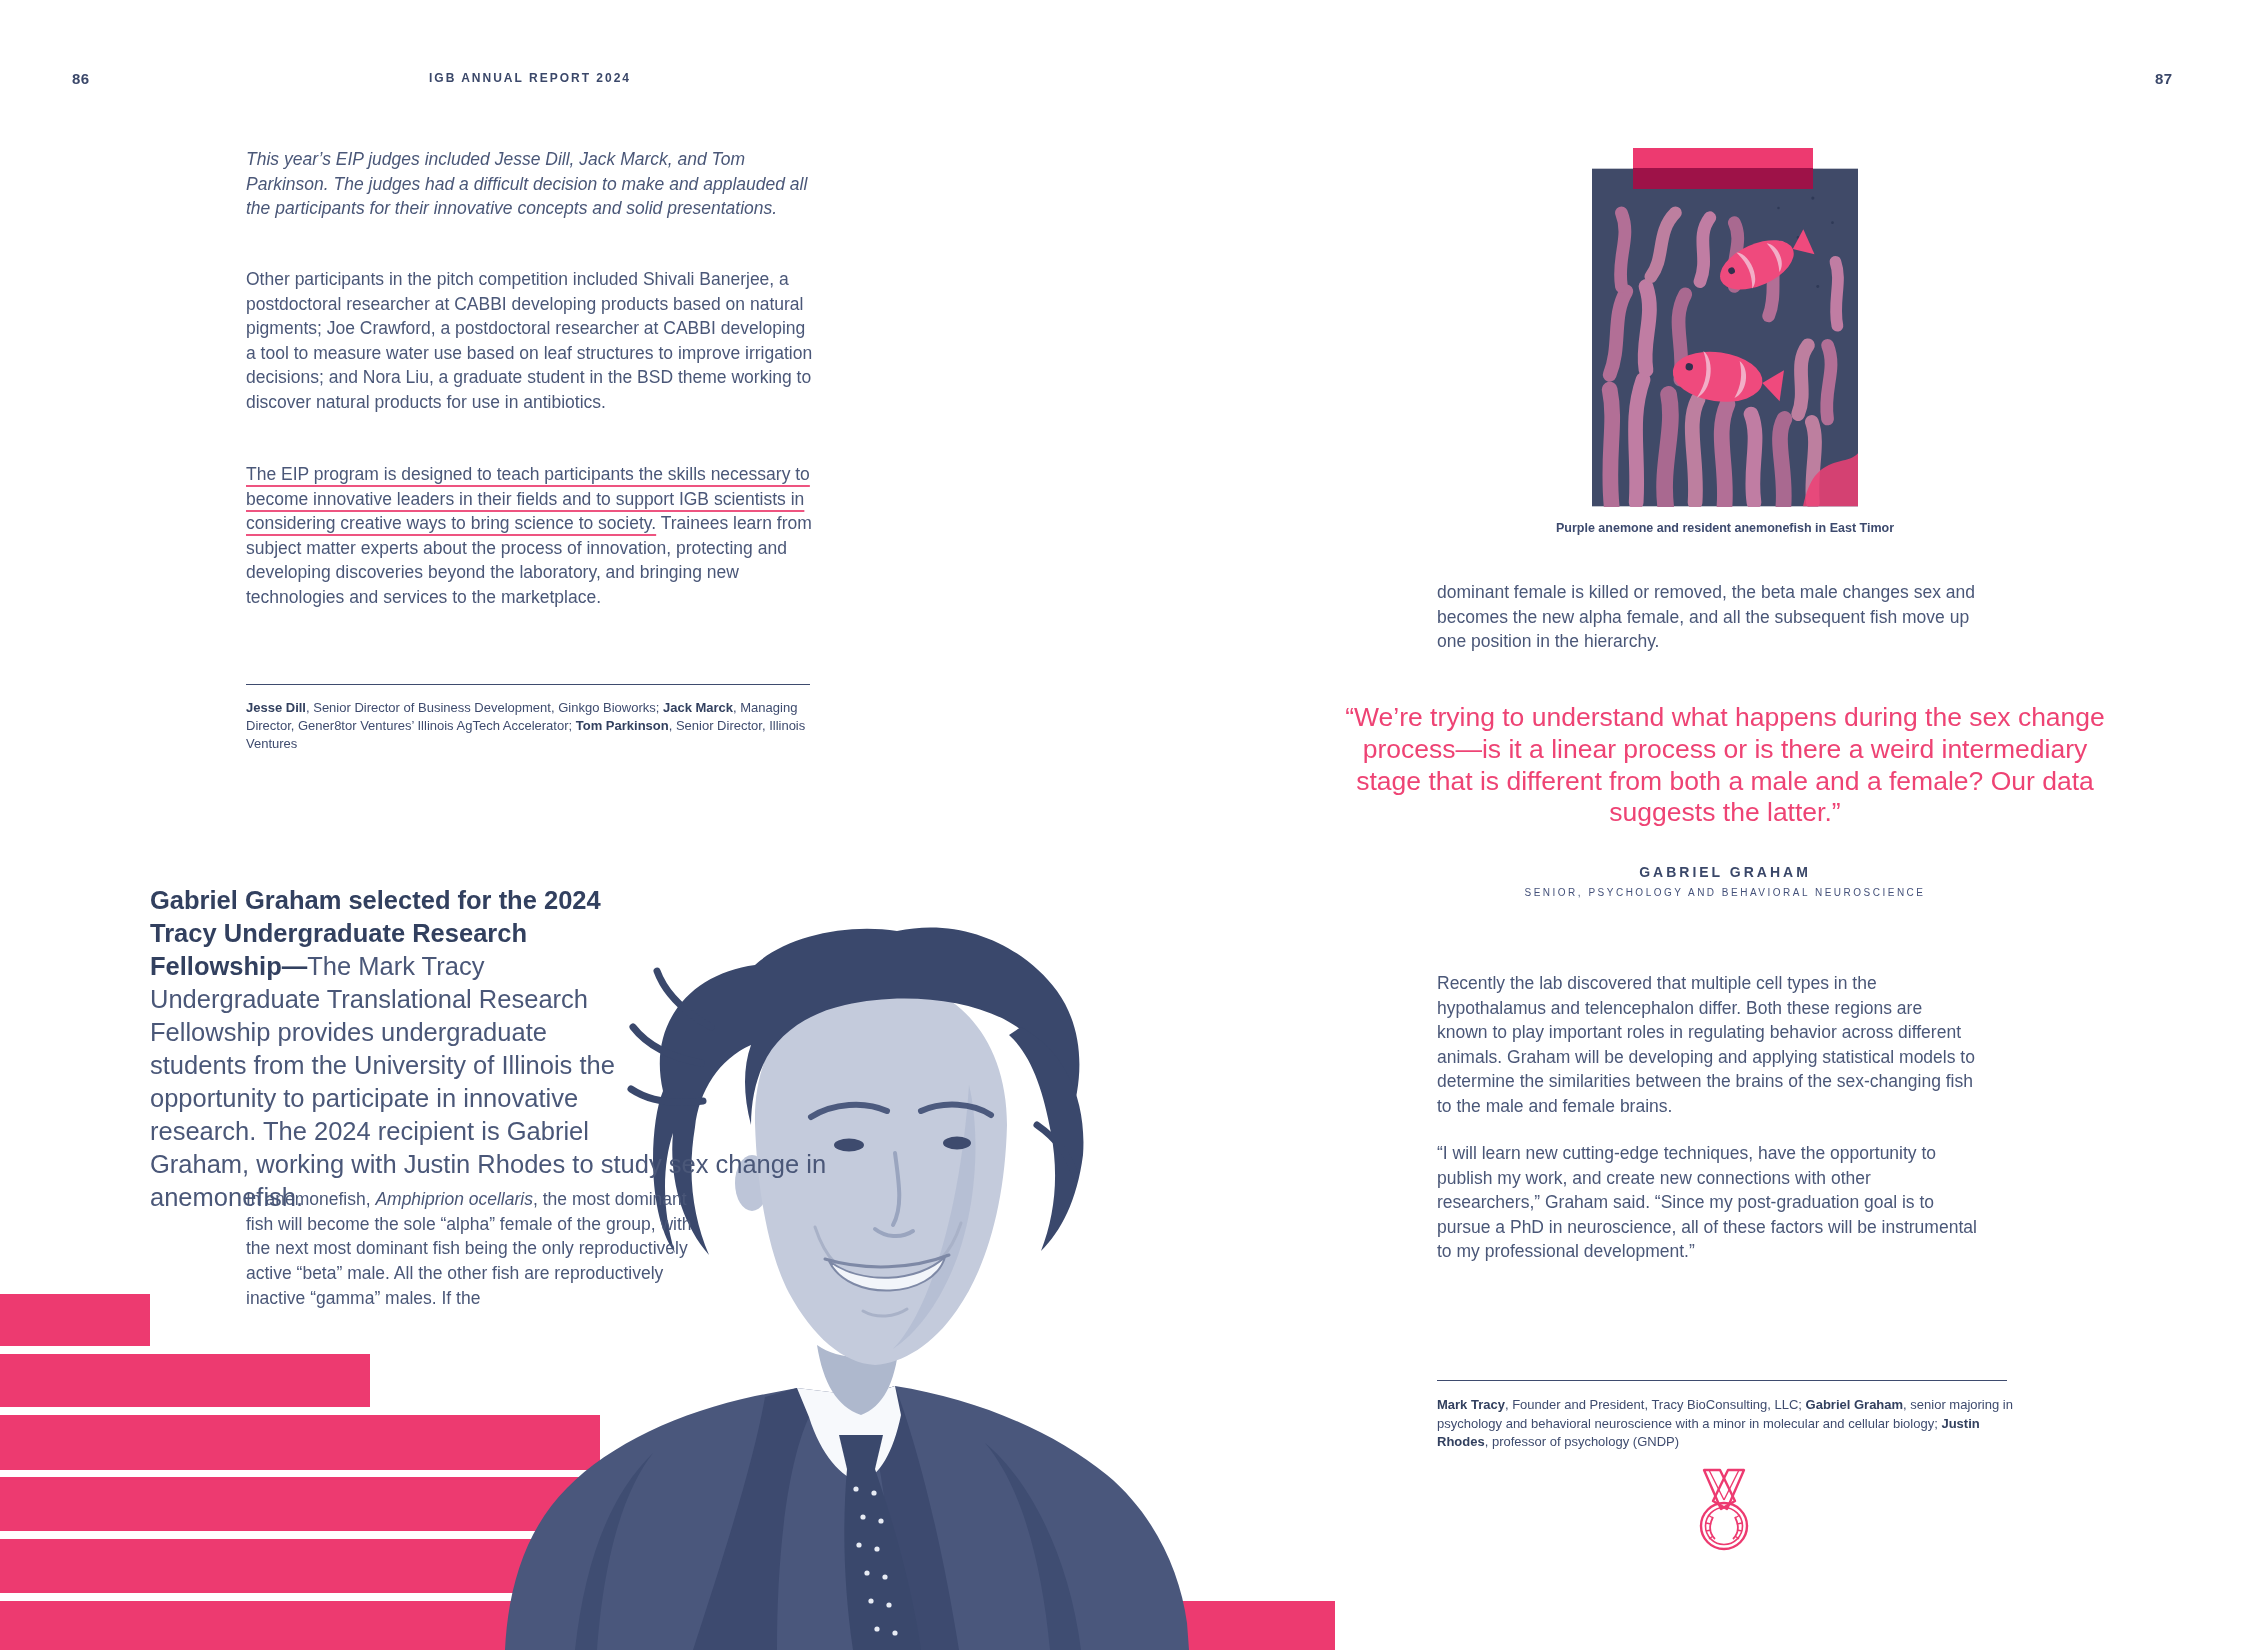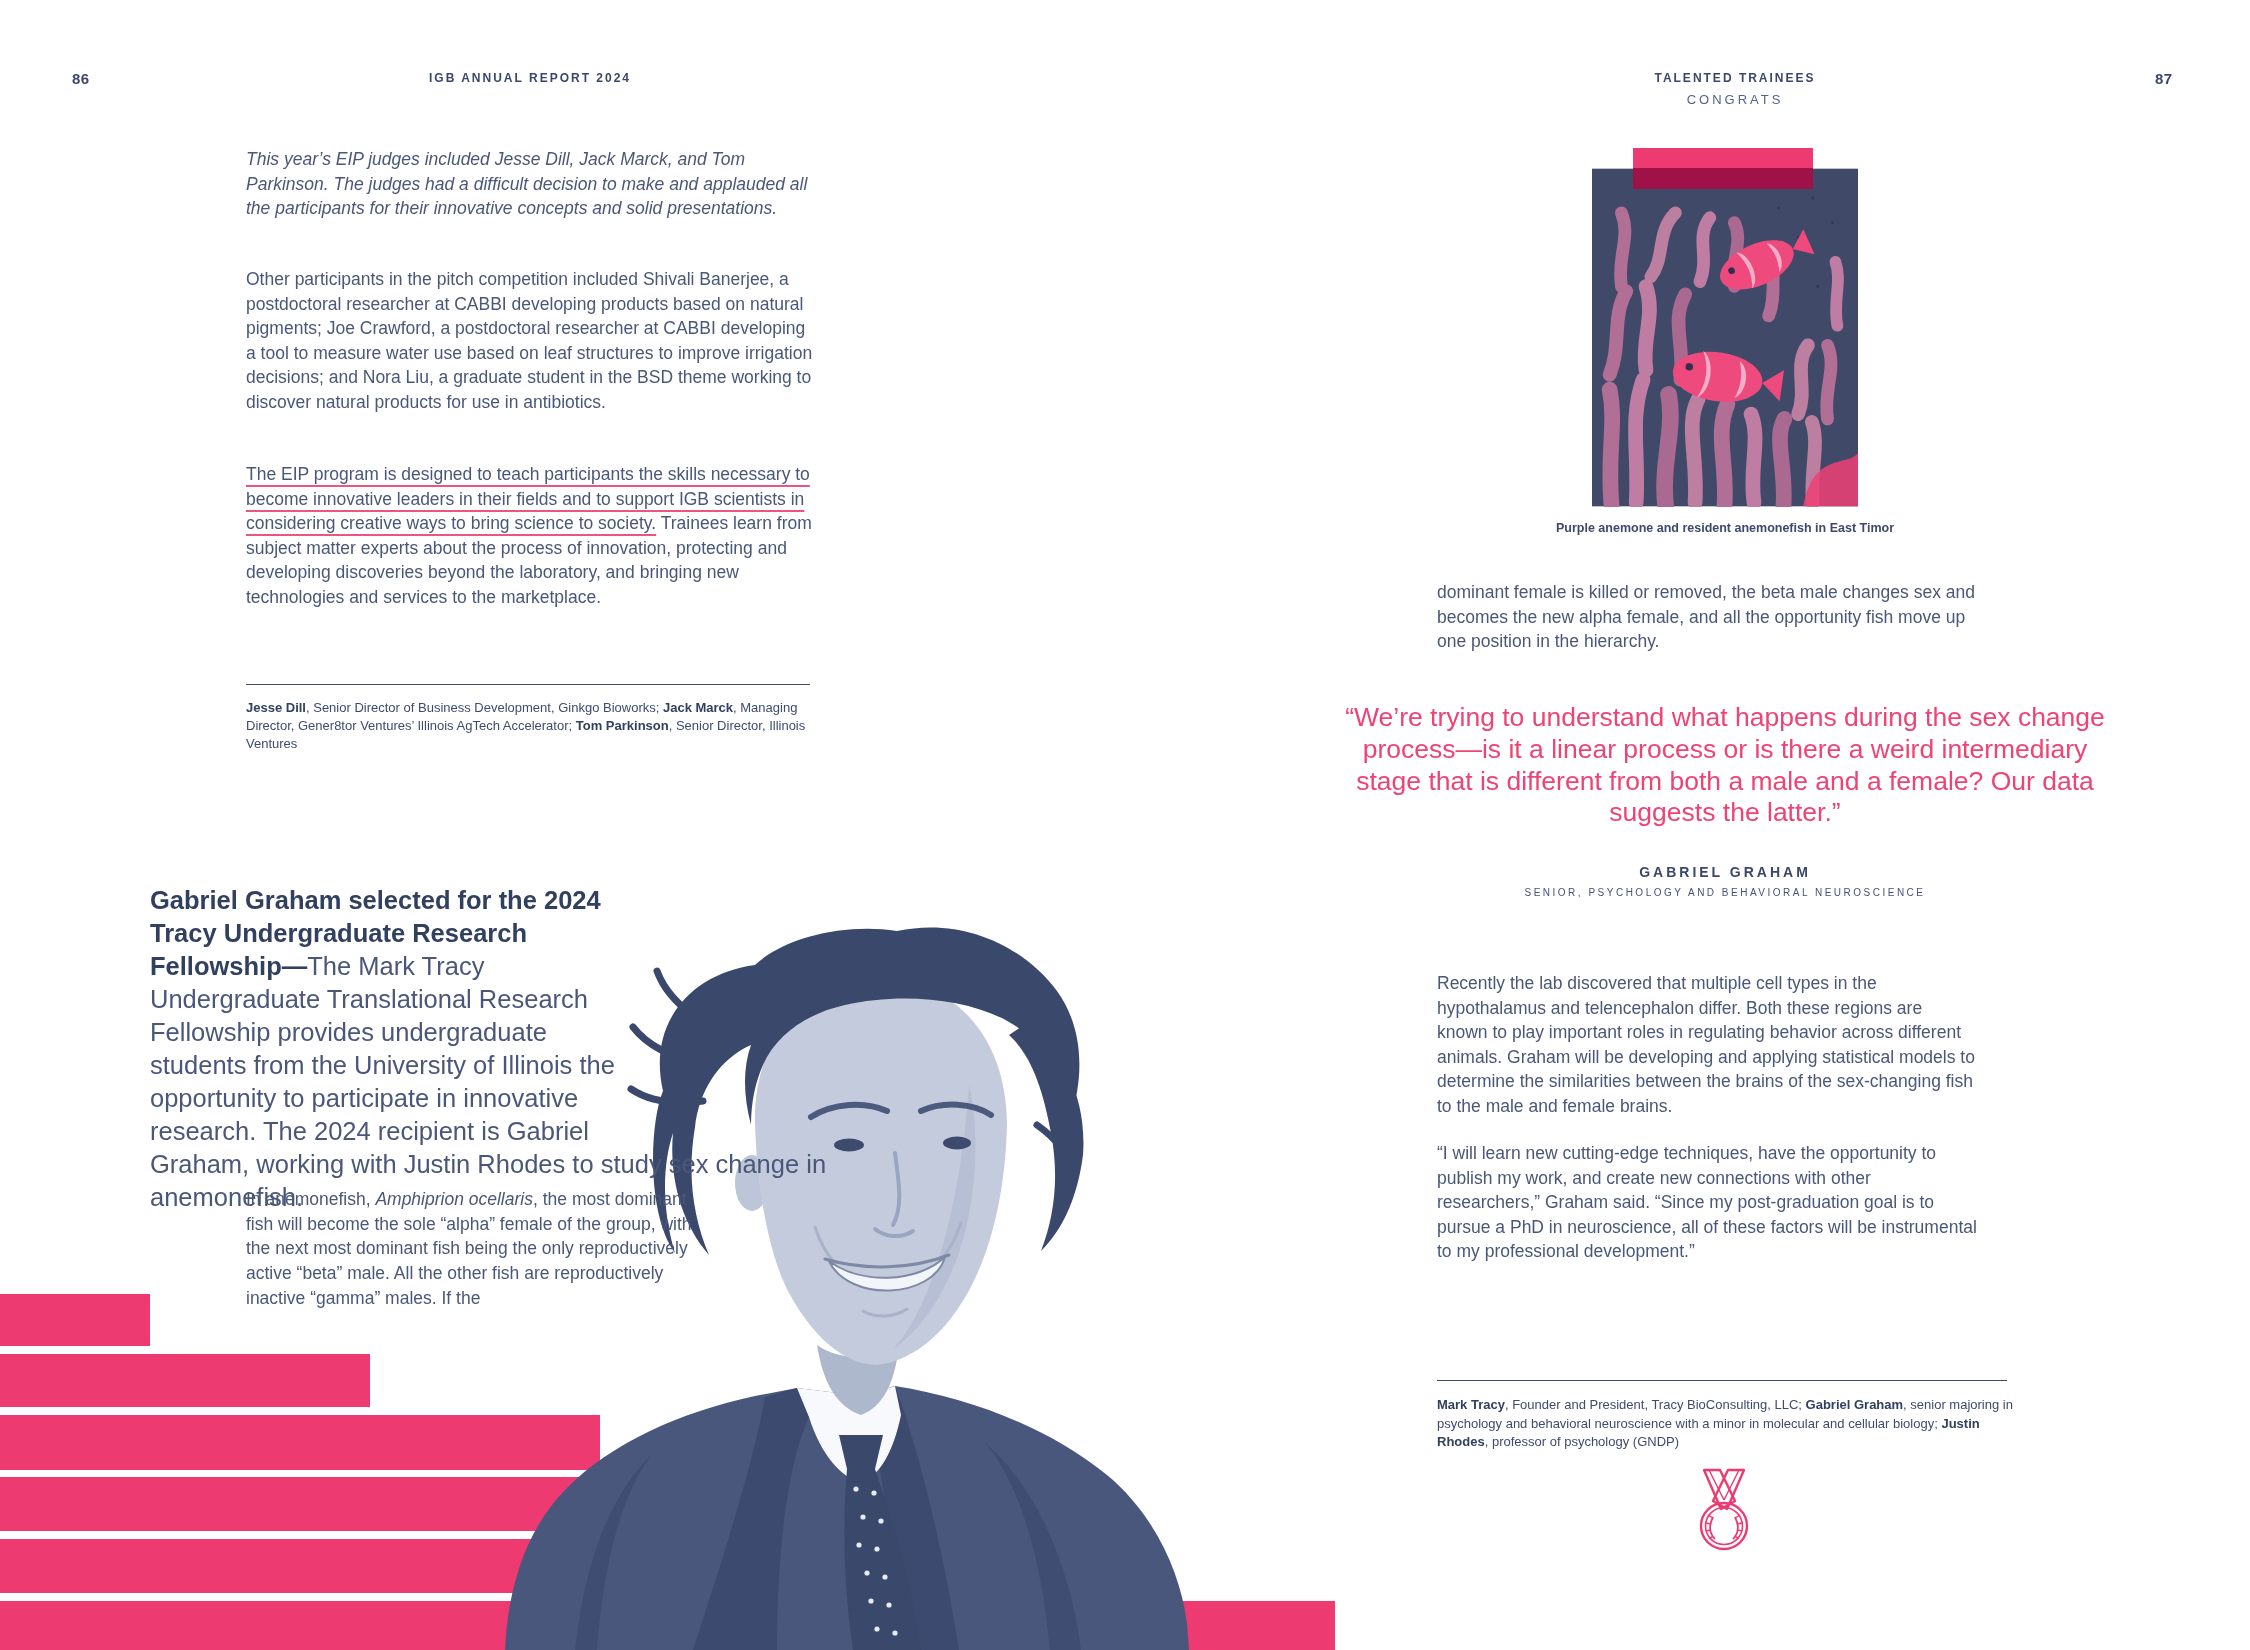--- a/index.html
+++ b/index.html
@@ -113,24 +113,20 @@
         <path stroke="#A9B2C8" stroke-width="3" d="M536,568 C530,586 524,596 516,604"></path>
         <path stroke="#A9B2C8" stroke-width="3" d="M438,656 C452,664 470,662 482,654"></path>
         <path stroke="#7E89A6" stroke-width="3" d="M400,604 C440,616 488,614 524,600"></path>
       </g>
       <ellipse cx="424" cy="490" rx="15" ry="6.5" fill="#3E4B6E"></ellipse>
       <ellipse cx="532" cy="488" rx="14" ry="6.5" fill="#3E4B6E"></ellipse>
       <path fill="#F2F5FA" stroke="#7E89A6" stroke-width="2" d="M404,606 C436,630 492,628 520,602 C508,644 424,648 404,606 Z"></path>
     </svg>
   </div>
 
-  <div class="abs" style="left:1435px;top:71px;width:600px;">
-    <div class="runhead">TALENTED TRAINEES</div>
-    <div class="runsub">CONGRATS</div>
-  </div>
   <div class="abs pageno" style="left:2155px;top:70px;text-align:center;">87</div>
 
   <div class="abs" style="left:1592px;top:168px;width:266px;height:339px;z-index:2;">
     <svg width="266" height="339" viewBox="0 0 271 344">
       <rect width="271" height="344" fill="#404A68"></rect>
       <g fill="#2F3A57">
         <circle cx="225" cy="30" r="1.6"></circle>
           <circle cx="245" cy="55" r="1.4"></circle>
           <circle cx="210" cy="70" r="1.5"></circle>
         <circle cx="252" cy="95" r="1.4"></circle>
@@ -176,21 +172,21 @@
       </g>
       <path d="M230,310 C245,295 262,300 271,290 L271,344 L215,344 C218,330 222,318 230,310 Z" fill="#EE3F74" opacity="0.85"></path>
     </svg>
   </div>
 
   <div class="fish-tab" style="left:1633px;top:148px;width:180px;height:20px;background:#ED3A70;z-index:3;"></div>
   <div class="fish-tab" style="left:1633px;top:168px;width:180px;height:21px;background:#9E1248;z-index:3;"></div>
 
   <div class="abs caption" style="left:1525px;top:521px;width:400px;">Purple anemone and resident anemonefish in East Timor</div>
 
-  <div class="abs body-copy" style="left:1437px;top:580px;width:548px;">dominant female is killed or removed, the beta male changes sex and becomes the new alpha female, and all the opportunity fish move up one position in the hierarchy.</div>
+  <div class="abs body-copy" style="left:1437px;top:580px;width:548px;">dominant female is killed or removed, the beta male changes sex and becomes the new alpha female, and all the subsequent fish move up one position in the hierarchy.</div>
 
   <div class="abs pullquote" style="left:1330px;top:702px;width:790px;">“We’re trying to understand what happens during the sex change process—is it a linear process or is there a weird intermediary stage that is different from both a male and a female? Our data suggests the latter.”</div>
   <div class="abs attr-name" style="left:1330px;top:864px;width:790px;">GABRIEL GRAHAM</div>
   <div class="abs attr-title" style="left:1330px;top:887px;width:790px;">SENIOR, PSYCHOLOGY AND BEHAVIORAL NEUROSCIENCE</div>
 
   <div class="abs body-copy" style="left:1437px;top:971px;width:540px;">Recently the lab discovered that multiple cell types in the hypothalamus and telencephalon differ. Both these regions are known to play important roles in regulating behavior across different animals. Graham will be developing and applying statistical models to determine the similarities between the brains of the sex-changing fish to the male and female brains.</div>
   <div class="abs body-copy" style="left:1437px;top:1141px;width:540px;">“I will learn new cutting-edge techniques, have the opportunity to publish my work, and create new connections with other researchers,” Graham said. “Since my post-graduation goal is to pursue a PhD in neuroscience, all of these factors will be instrumental to my professional development.”</div>
 
   <div class="abs divider" style="left:1437px;top:1380px;width:570px;"></div>
   <div class="abs footnote" style="left:1437px;top:1396px;width:580px;line-height:18.5px;"><strong>Mark Tracy</strong>, Founder and President, Tracy BioConsulting, LLC; <strong>Gabriel Graham</strong>, senior majoring in psychology and behavioral neuroscience with a minor in molecular and cellular biology; <strong>Justin Rhodes</strong>, professor of psychology (GNDP)</div>

